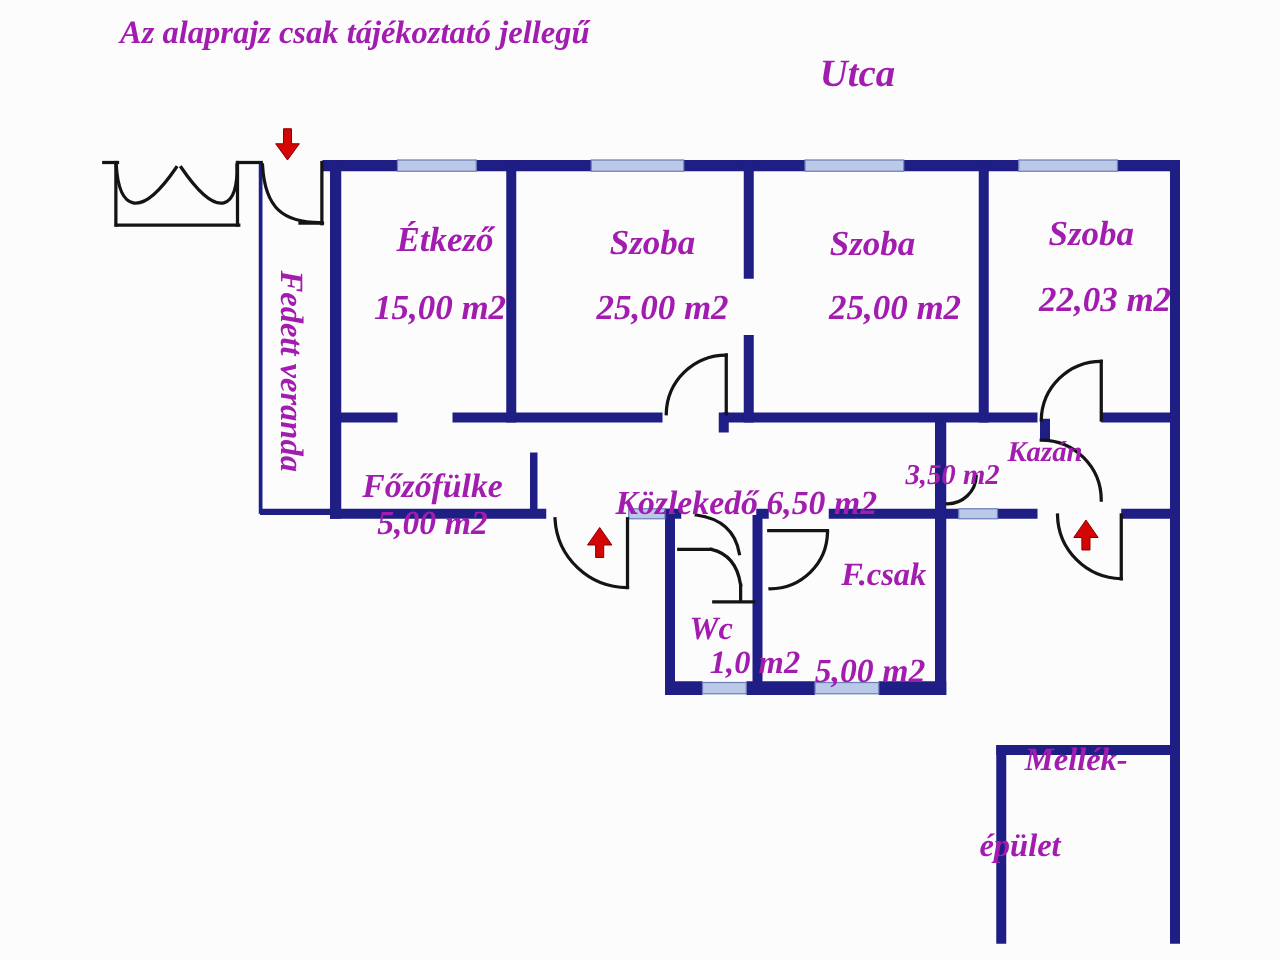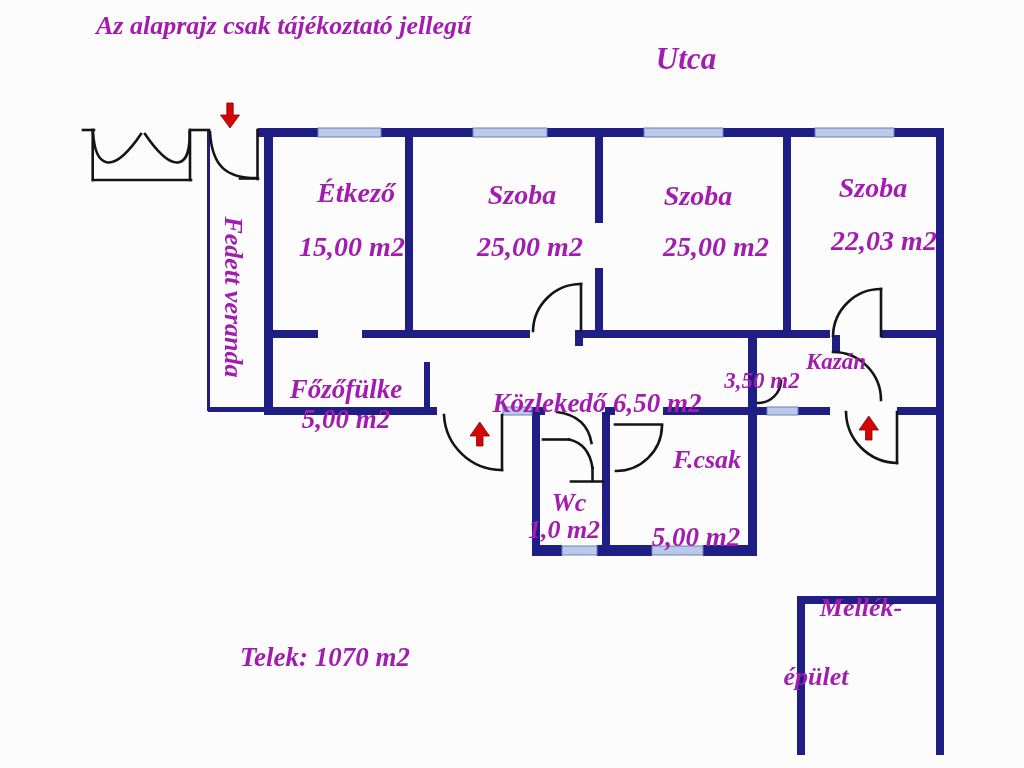--- a/index.html
+++ b/index.html
@@ -141,25 +141,24 @@
 
   <div class="lbl f27" style="left:346px;top:358px;">Főzőfülke</div>
   <div class="lbl f27" style="left:346px;top:388px;">5,00 m2</div>
 
   <div class="lbl f27" style="left:597px;top:372px;">Közlekedő 6,50 m2</div>
 
   <div class="lbl f23" style="left:836px;top:361px;">Kazán</div>
   <div class="lbl f23" style="left:762px;top:380px;">3,50 m2</div>
 
   <div class="lbl f26" style="left:557px;top:503px;margin-left:12px;">Wc</div>
-  <div class="lbl f26" style="left:564px;top:530px;">1,0 m2</div>
+  <div class="lbl f26" style="left:604px;top:530px;">1,0 m2</div>
 
   <div class="lbl f26" style="left:707px;top:460px;">F.csak</div>
   <div class="lbl f27" style="left:696px;top:506px;">5,00 m2</div>
 
   <div class="lbl f26 vertical" style="left:233px;top:297px;">Fedett veranda</div>
 
-  <div class="lbl f27" style="left:325px;top:626px;">Telek: 1070 m2</div>
 
   <div class="lbl f26" style="left:861px;top:608px;">Mellék-</div>
   <div class="lbl f26" style="left:816px;top:677px;">épület</div>
 
 </div>
 
 </body></html>

